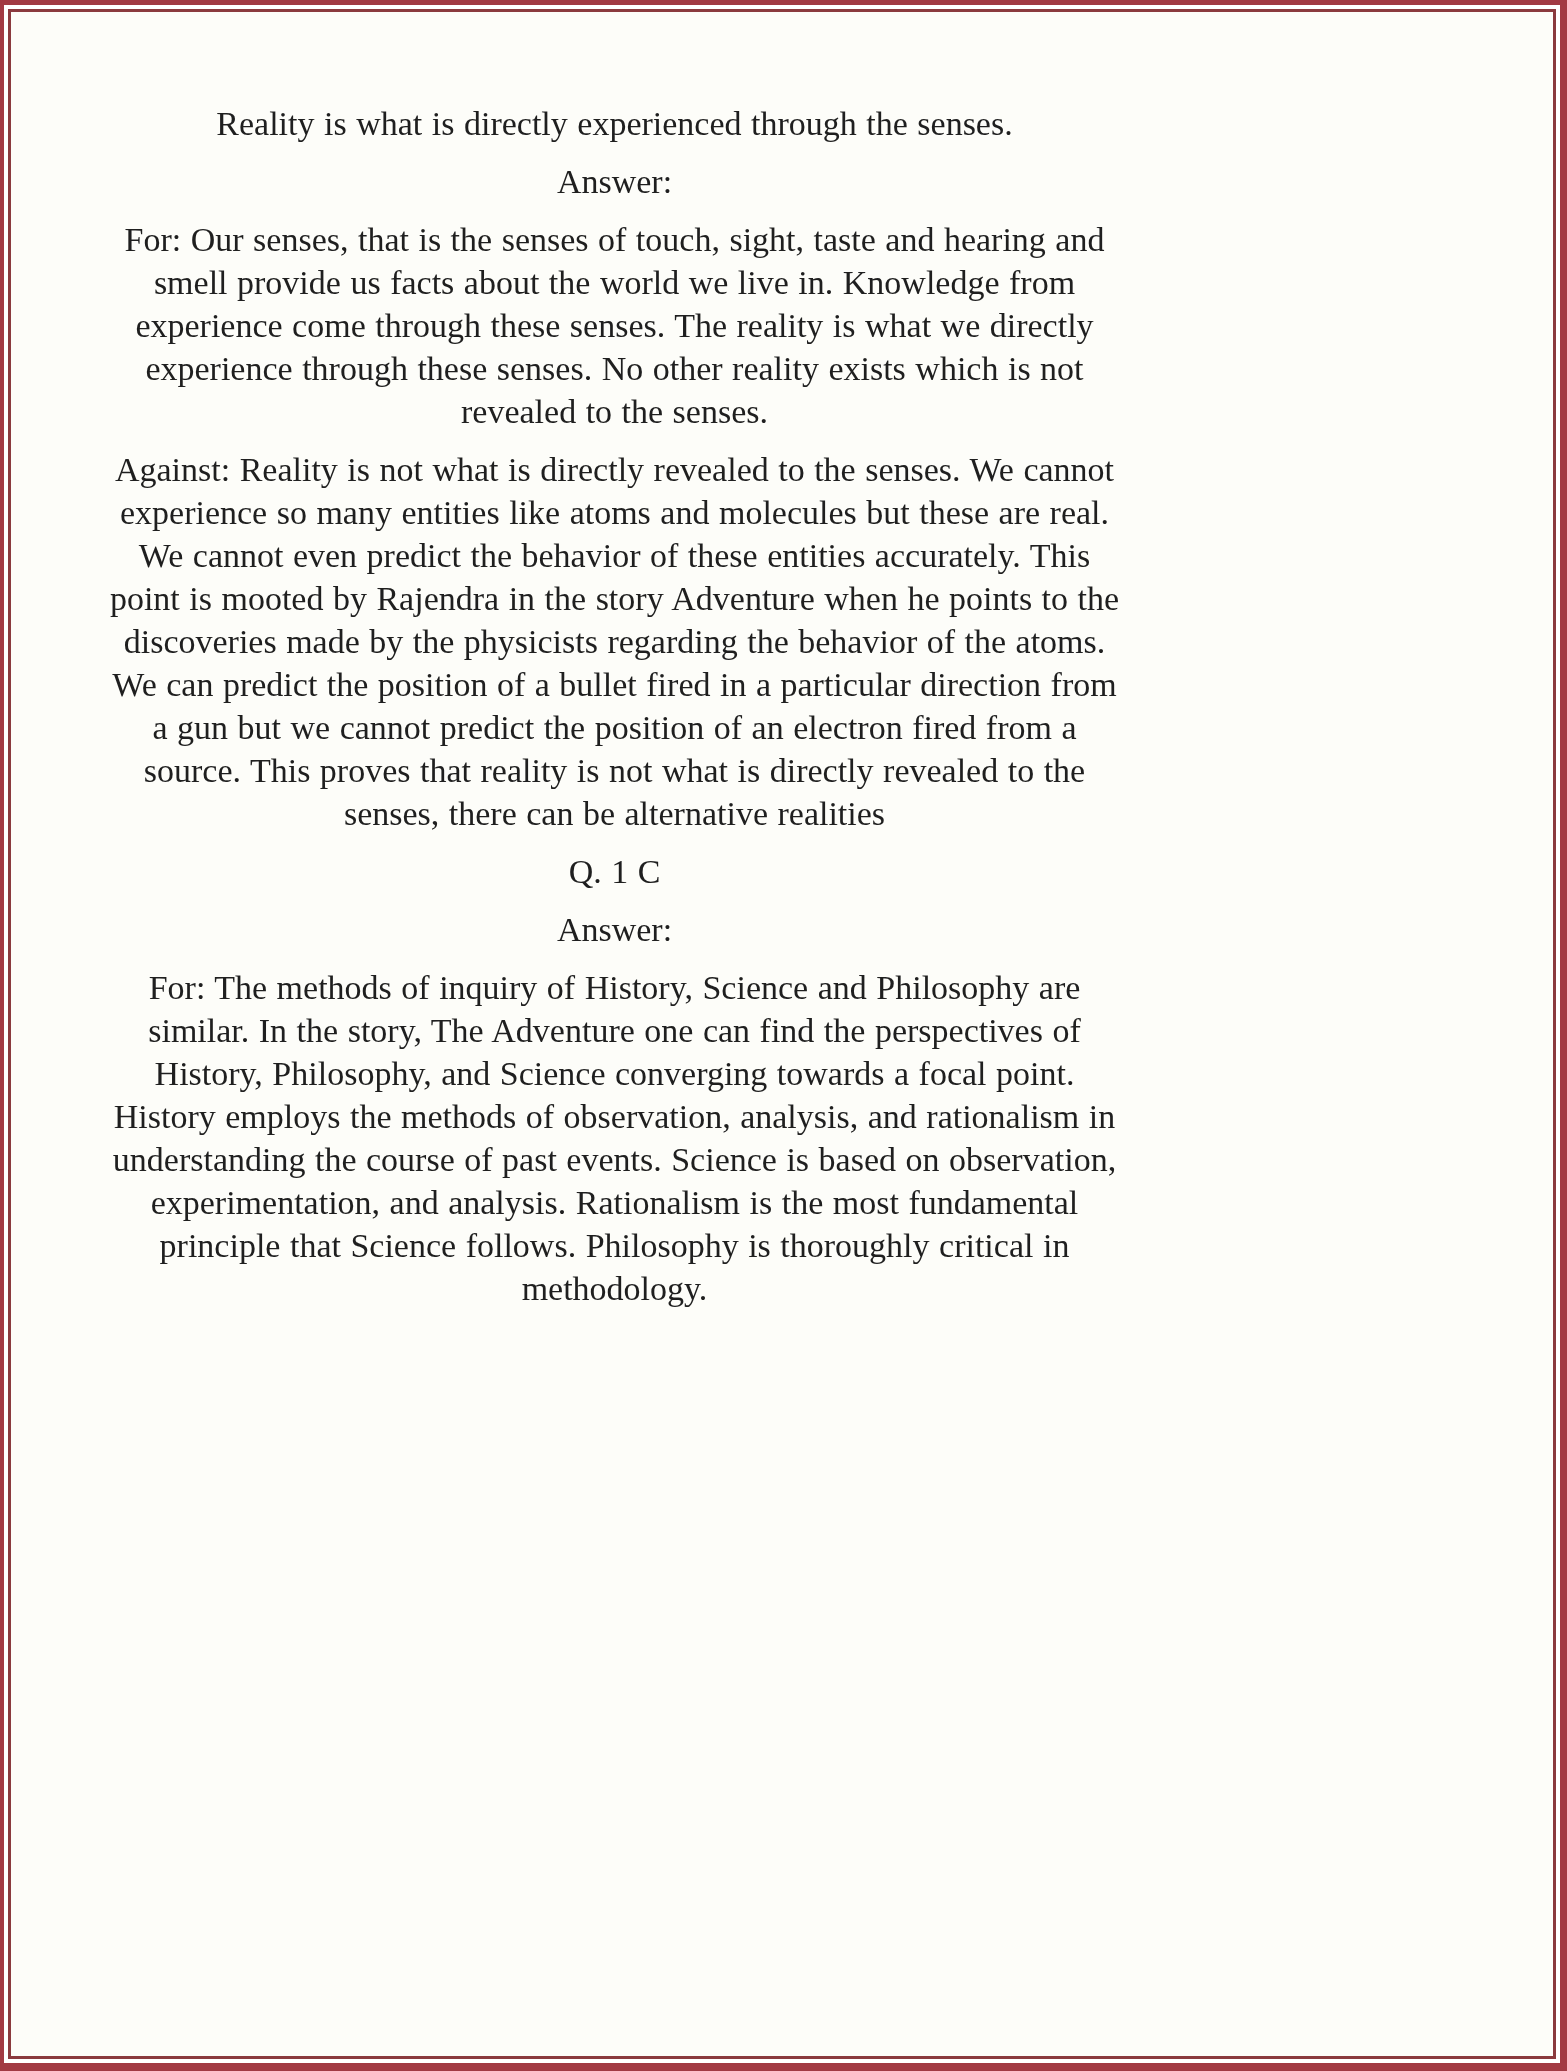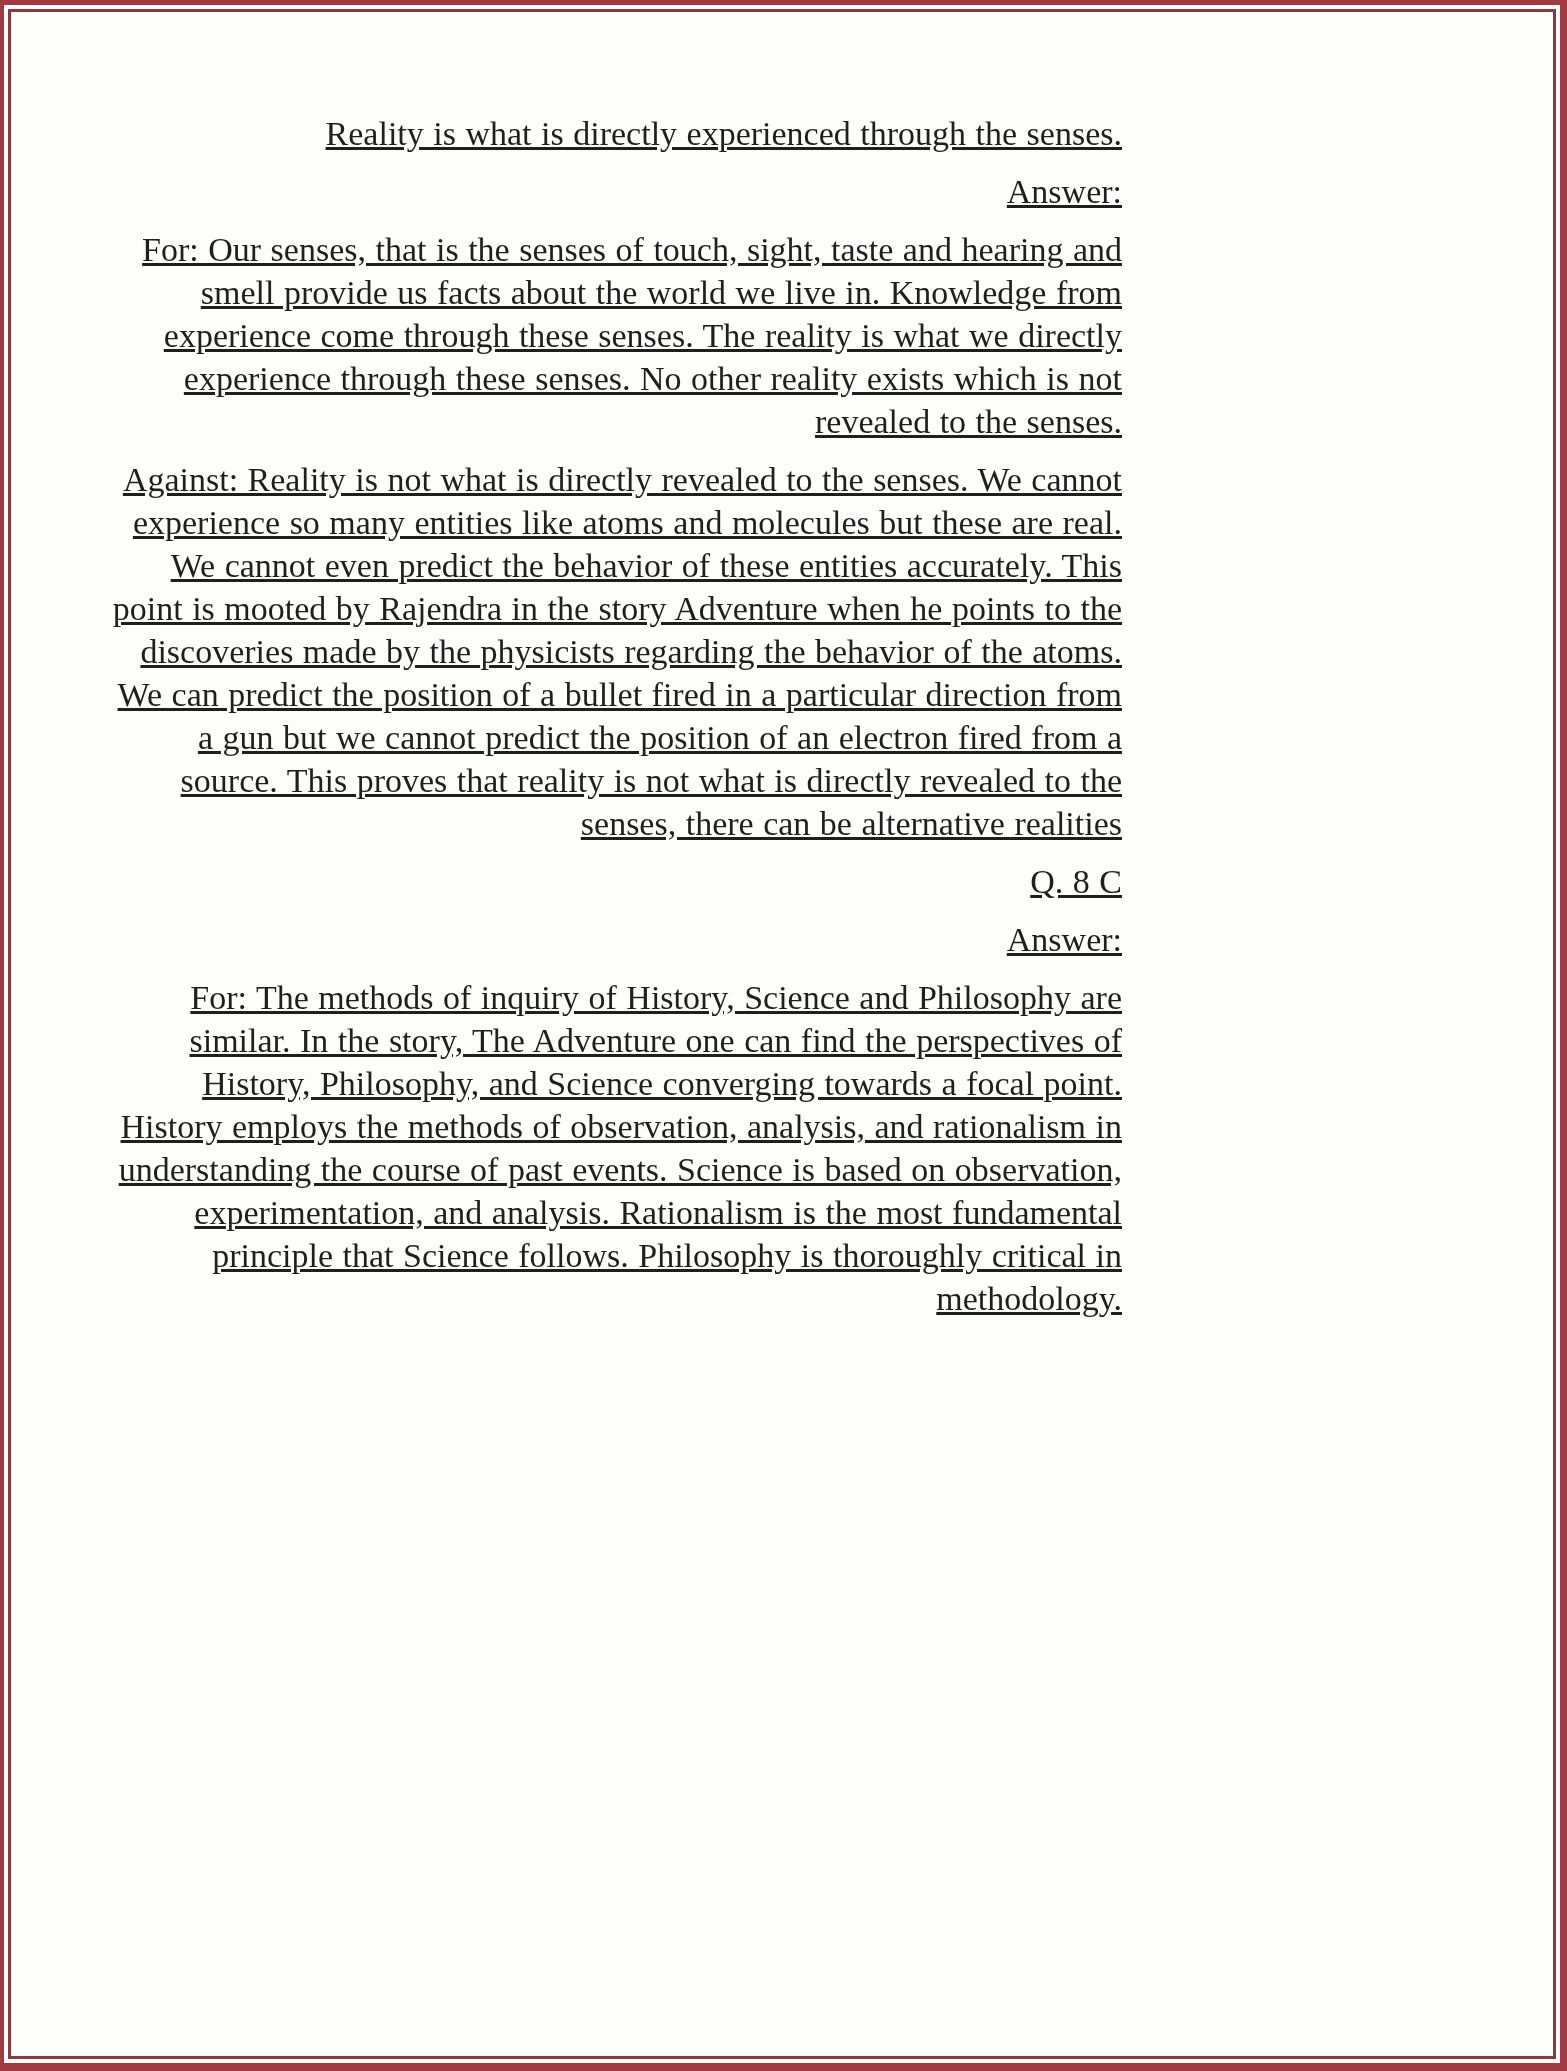--- a/index.html
+++ b/index.html
@@ -24,35 +24,34 @@
     box-shadow: 0 0 0 4px #ffffff; 
     box-sizing: border-box;
     overflow: hidden;
   }
   .content {
     padding: 88px 0 0 96px;
     width: 1015px;
     color: #1f1f1f;
   }
   .content p {
-    margin: 12px 0 15px 0;
+    margin: 2px 0 15px 0;
     font-size: 34px;
     line-height: 43px;
     letter-spacing: 0px;
     word-spacing: 1px;
-    text-align: right;
-    text-decoration: underline;
+    text-align: center;
   }
 </style>
 </head>
 <body>
 
 <div class="page">
   <div class="content">
     <p>Reality is what is directly experienced through the senses.</p>
     <p>Answer:</p>
     <p>For: Our senses, that is the senses of touch, sight, taste and hearing and smell provide us facts about the world we live in. Knowledge from experience come through these senses. The reality is what we directly experience through these senses. No other reality exists which is not revealed to the senses.</p>
     <p>Against: Reality is not what is directly revealed to the senses. We cannot experience so many entities like atoms and molecules but these are real. We cannot even predict the behavior of these entities accurately. This point is mooted by Rajendra in the story Adventure when he points to the discoveries made by the physicists regarding the behavior of the atoms. We can predict the position of a bullet fired in a particular direction from a gun but we cannot predict the position of an electron fired from a source. This proves that reality is not what is directly revealed to the senses, there can be alternative realities</p>
-    <p>Q. 8 C</p>
+    <p>Q. 1 C</p>
     <p>Answer:</p>
     <p>For: The methods of inquiry of History, Science and Philosophy are similar. In the story, The Adventure one can find the perspectives of History, Philosophy, and Science converging towards a focal point. History employs the methods of observation, analysis, and rationalism in understanding the course of past events. Science is based on observation, experimentation, and analysis. Rationalism is the most fundamental principle that Science follows. Philosophy is thoroughly critical in methodology.</p>
   </div>
 </div>
 
 </body></html>

